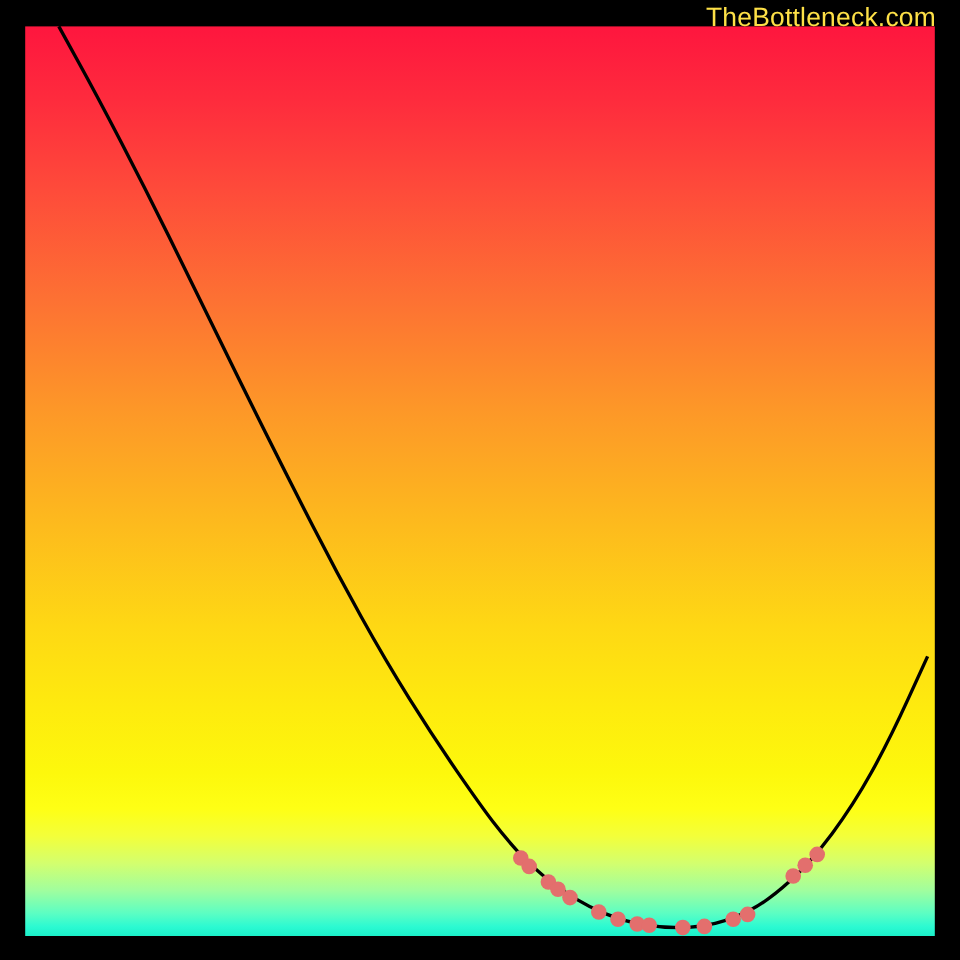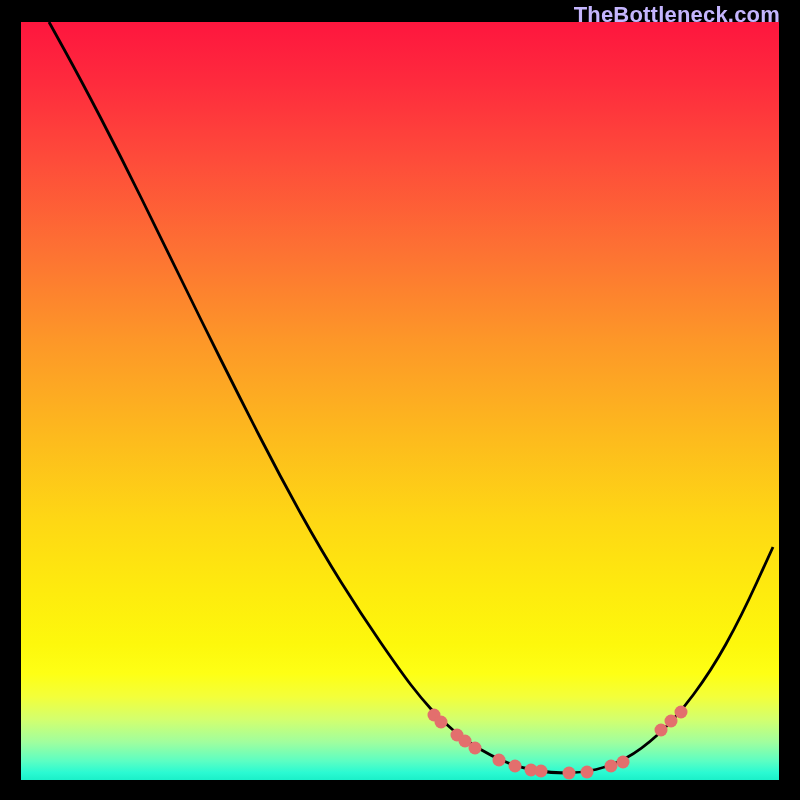--- a/index.html
+++ b/index.html
@@ -40,23 +40,23 @@
       #d3ff6e 92%,
       #a0fe9e 95%,
       #5cfec3 97.5%,
       #2bfad2 99%,
       #1bf0c9 100%);
   }
   .watermark {
     position: absolute;
     top: 2px;
     right: 20px;
-    color: #c4b5fd;
+    color: #fde047;
     font-size: 22px;
-    font-weight: 700;
+    font-weight: 400;
     letter-spacing: 0.2px;
     font-family: Arial, Helvetica, sans-serif;
   }
   svg.curve {
     position: absolute;
     left: 21px;
     top: 22px;
     width: 758px;
     height: 758px;
     overflow: visible;

